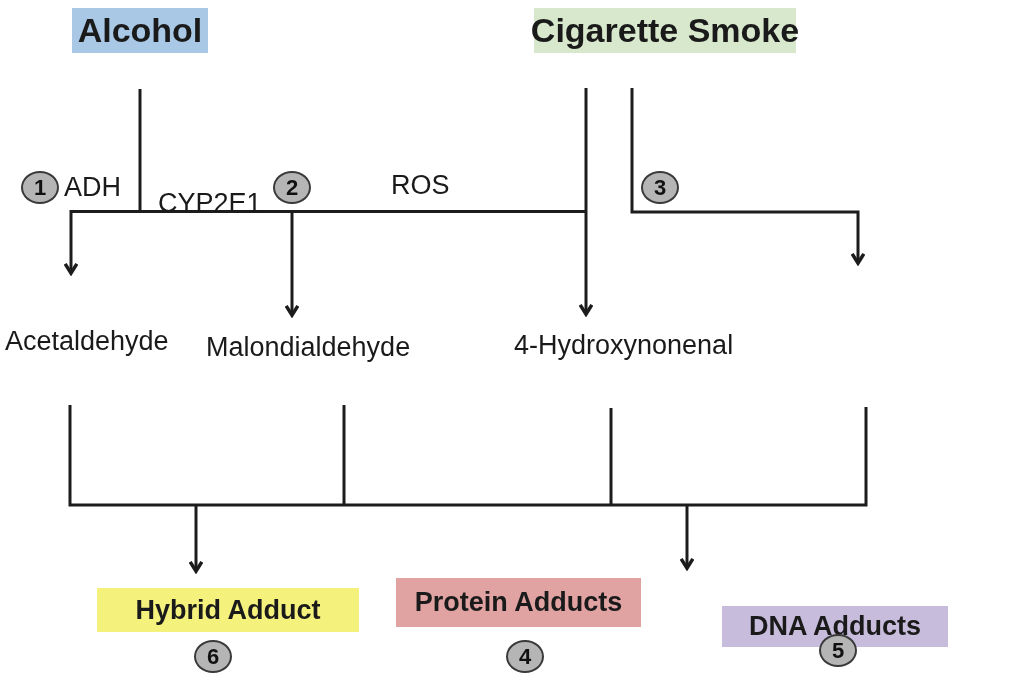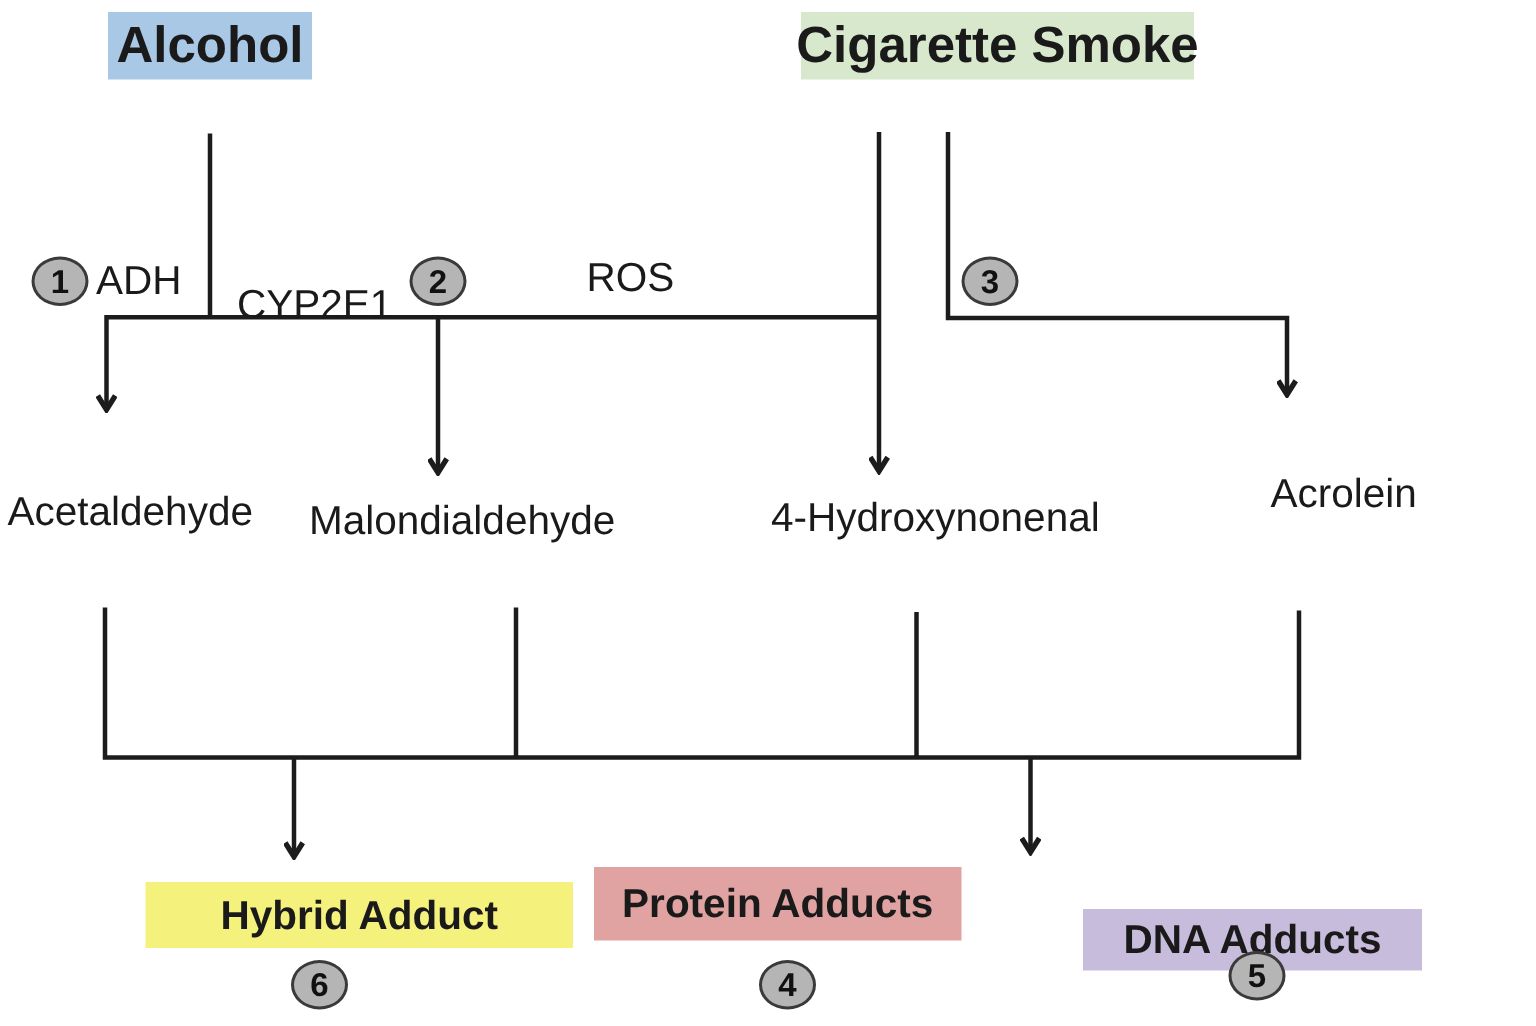--- a/index.html
+++ b/index.html
@@ -18,21 +18,21 @@
     position:absolute;z-index:2;font-size:27px;line-height:28px;white-space:nowrap;
   }
   .step{
     position:absolute;z-index:3;width:38px;height:33px;border-radius:50%;
     background:#b5b5b5;border:2.5px solid #3a3a3a;box-sizing:border-box;
     display:flex;align-items:center;justify-content:center;
     font-weight:bold;font-size:22px;color:#111;
   }
   .box-alcohol{left:72px;top:8px;width:136px;height:45px;}
   .box-cigarette{left:534px;top:8px;width:262px;height:45px;}
-  .box-hybrid{left:97px;top:588px;width:285px;height:44px;}
+  .box-hybrid{left:97px;top:588px;width:262px;height:44px;}
   .box-protein{left:396px;top:578px;width:245px;height:49px;}
   .box-dna{left:722px;top:606px;width:226px;height:41px;}
   .lbl-adh{left:64px;top:173px;}
   .lbl-cyp2e1{left:158px;top:173px;margin-top:16px;}
   .lbl-ros{left:391px;top:171px;}
   .lbl-lipid{left:345px;top:225px;}
   .lbl-acetaldehyde{left:5px;top:327px;}
   .lbl-malondialdehyde{left:206px;top:333px;}
   .lbl-hne{left:514px;top:331px;}
   .lbl-formacro{left:847px;top:315px;}
@@ -72,21 +72,20 @@
   <div class="box box-cigarette" style="background-color: rgb(216, 232, 205);">Cigarette Smoke</div>
 
   <div class="lbl lbl-adh">ADH</div>
   <div class="lbl lbl-cyp2e1">CYP2E1</div>
   <div class="lbl lbl-ros">ROS</div>
 
   <div class="lbl lbl-acetaldehyde">Acetaldehyde</div>
   <div class="lbl lbl-malondialdehyde">Malondialdehyde</div>
   <div class="lbl lbl-hne">4-Hydroxynonenal</div>
   <div class="lbl lbl-formacro">
-    <div>Acrolein</div>
   </div>
 
   <div class="box adduct box-hybrid" style="background-color: rgb(245, 241, 125);">Hybrid Adduct</div>
   <div class="box adduct box-protein" style="background-color: rgb(224, 163, 162);">Protein Adducts</div>
   <div class="box adduct box-dna" style="background-color: rgb(200, 188, 220);">DNA Adducts</div>
 
   <div class="step c1">1</div>
   <div class="step c2">2</div>
   <div class="step c3">3</div>
   <div class="step c4">4</div>

